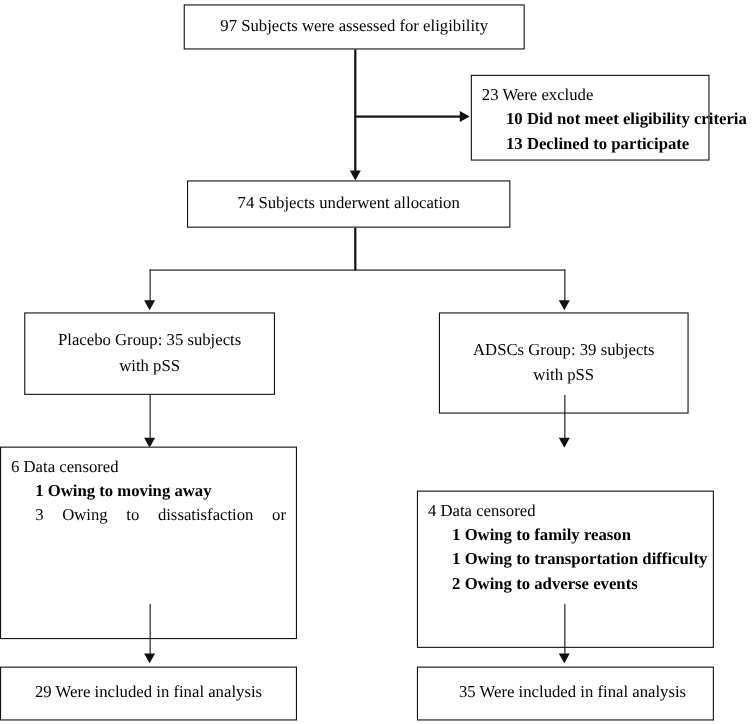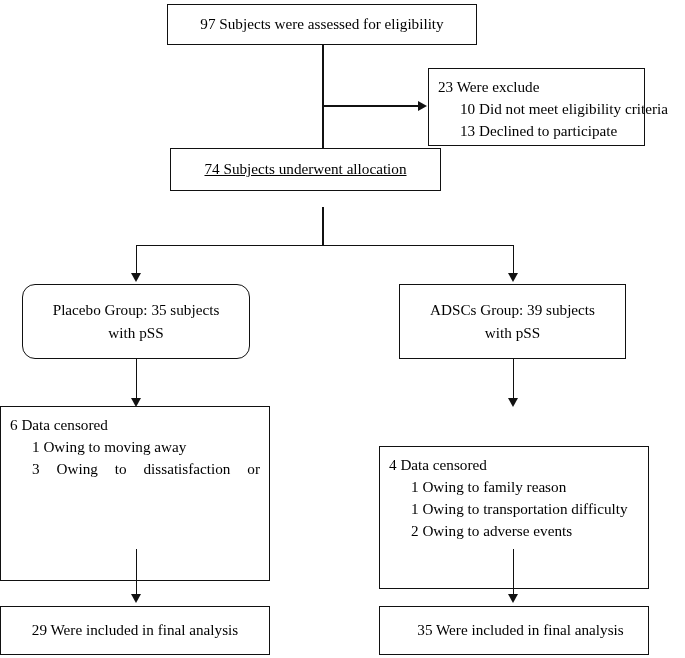--- a/index.html
+++ b/index.html
@@ -36,20 +36,21 @@
   }
   .box.listbox {
     padding: 7px 9px 6px 9px;
   }
   .line-main {
     white-space: nowrap;
   }
   .line-sub {
     padding-left: 22px;
     white-space: nowrap;
+    font-weight: bold;
   }
   .line-sub-just {
     padding-left: 22px;
     text-align: justify;
     text-align-last: justify;
   }
   .line-sub-cont {
     padding-left: 0;
     white-space: nowrap;
   }
@@ -95,37 +96,37 @@
 
   <div class="hline" style="left:322px; top:105px; width:98px;"></div>
   <div class="arrow-right" style="left:418px; top:100.5px;"></div>
 
   <div class="box listbox" style="left:428px; top:68px; width:217px; height:78px;">
     <div class="line-main">23 Were exclude</div>
     <div class="line-sub">10 Did not meet eligibility criteria</div>
     <div class="line-sub">13 Declined to participate</div>
   </div>
 
-  <div class="box center" style="left:170px; top:148px; width:271px; height:43px;text-decoration:underline;">
+  <div class="box center" style="left:170px; top:164px; width:294px; height:43px;">
     <div>74 Subjects underwent allocation</div>
   </div>
 
   <div class="vline" style="left:322px; top:207px; height:39px;"></div>
   <div class="hline" style="left:136px; top:244.5px; width:378px;"></div>
   <div class="vline" style="left:135.5px; top:244.5px; height:31px;"></div>
   <div class="arrow-down" style="left:131px; top:273px;"></div>
   <div class="vline" style="left:512.5px; top:244.5px; height:31px;"></div>
   <div class="arrow-down" style="left:508px; top:273px;"></div>
 
-  <div class="box center" style="left:22px; top:284px; width:228px; height:75px;border-radius:13px;">
+  <div class="box center" style="left:22px; top:284px; width:228px; height:75px;">
     <div>Placebo Group: 35 subjects</div>
     <div>with pSS</div>
   </div>
 
-  <div class="box center" style="left:399px; top:284px; width:227px; height:75px;">
+  <div class="box center" style="left:399px; top:284px; width:227px; height:92px;">
     <div>ADSCs Group: 39 subjects</div>
     <div>with pSS</div>
   </div>
 
   <div class="vline" style="left:135.5px; top:359px; height:43px;"></div>
   <div class="arrow-down" style="left:131px; top:398px;"></div>
 
   <div class="vline" style="left:512.5px; top:359px; height:43px;"></div>
   <div class="arrow-down" style="left:508px; top:398px;"></div>
 

